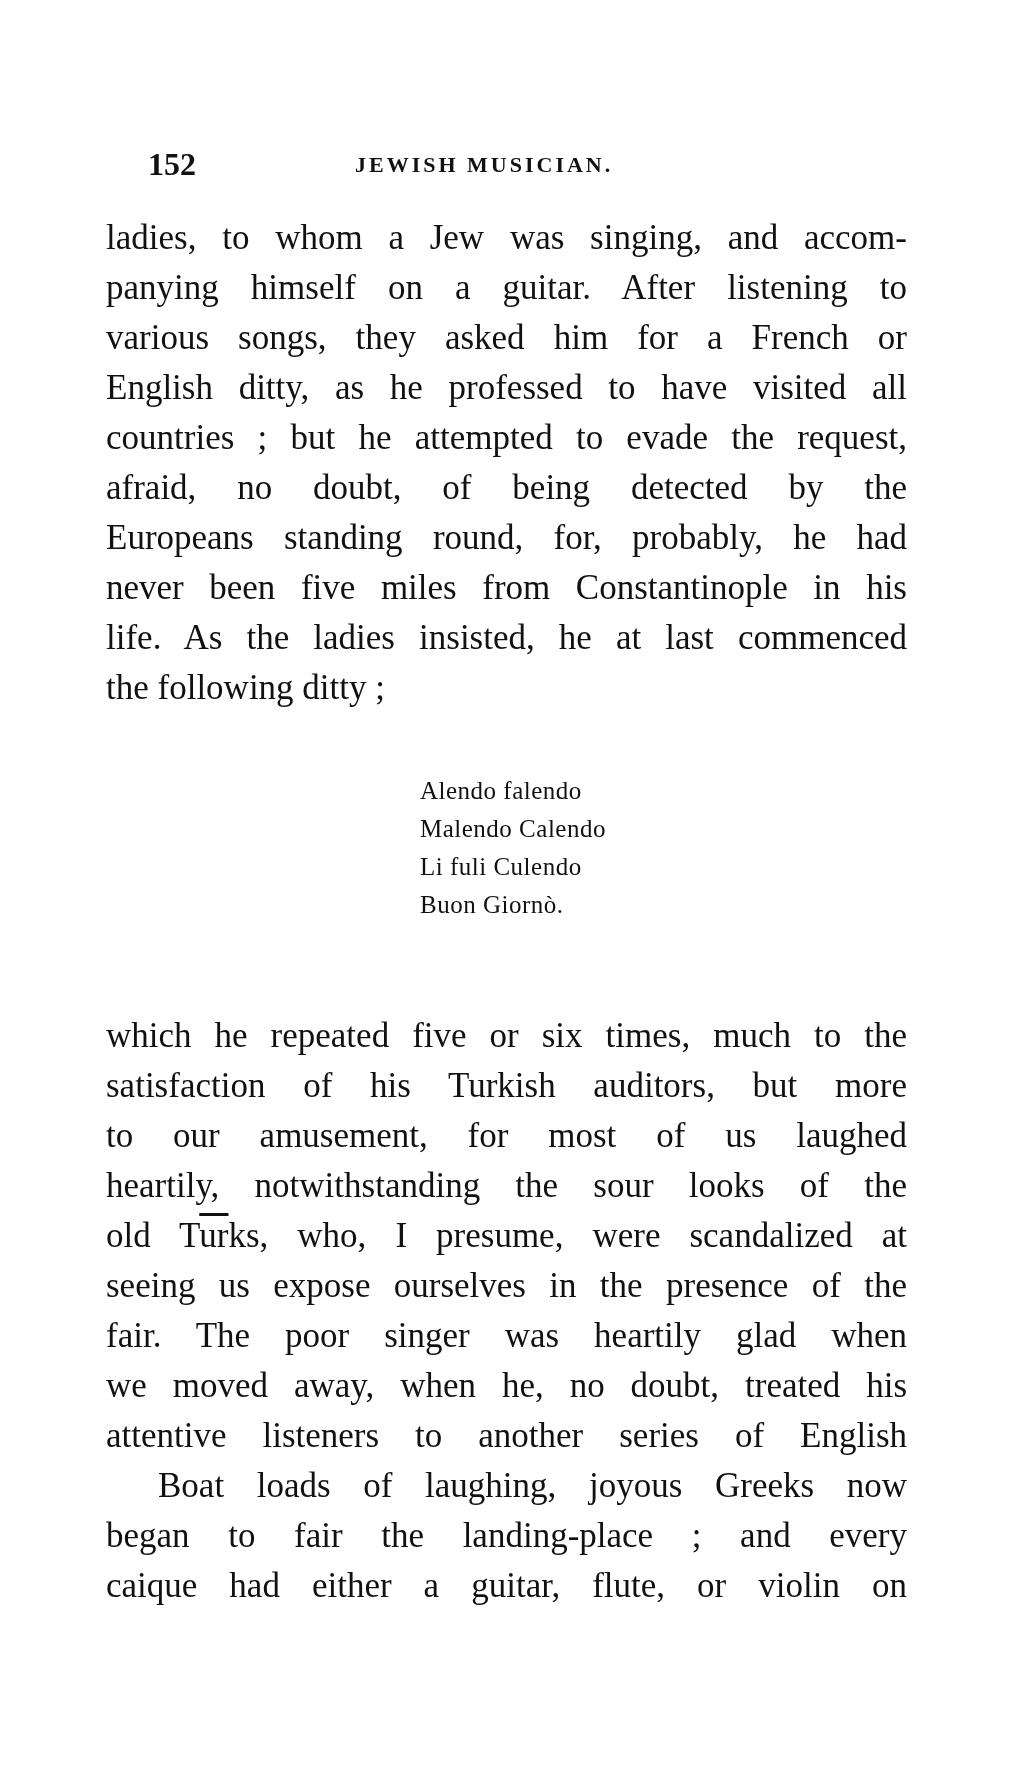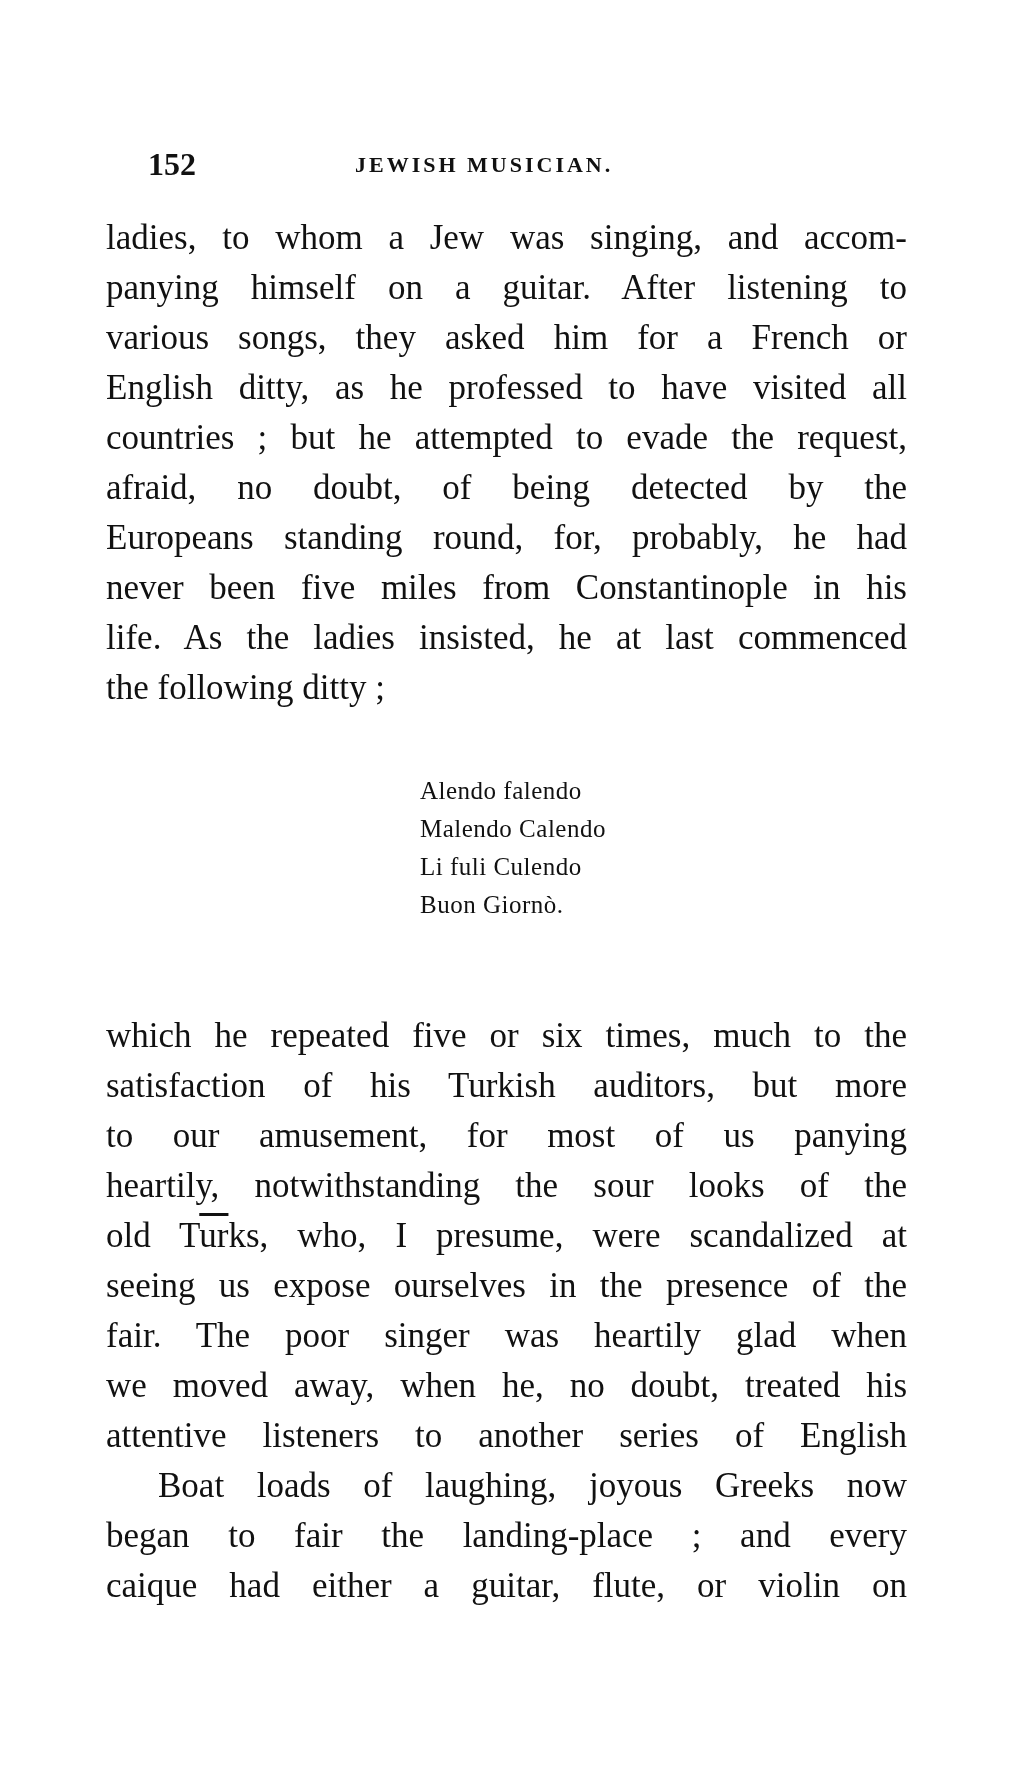--- a/index.html
+++ b/index.html
@@ -96,21 +96,21 @@
 <div class="poem">
   <span class="poem-line">Alendo falendo</span>
   <span class="poem-line">Malendo Calendo</span>
   <span class="poem-line">Li fuli Culendo</span>
   <span class="poem-line">Buon Giornò.</span>
 </div>
 
 <div class="text-block para2">
   <span class="line">which he repeated five or six times, much to the</span>
   <span class="line">satisfaction of his Turkish auditors, but more</span>
-  <span class="line">to our amusement, for most of us panying</span>
+  <span class="line">to our amusement, for most of us laughed</span>
   <span class="line">heartily, notwithstanding the sour looks of the</span>
   <span class="line"><span>old T</span><span class="overmark">ur</span><span>ks, who, I presume, were scandalized at</span></span>
   <span class="line">seeing us expose ourselves in the presence of the</span>
   <span class="line">fair. The poor singer was heartily glad when</span>
   <span class="line">we moved away, when he, no doubt, treated his</span>
   <span class="line">attentive listeners to another series of English</span>
   <span class="line indent">Boat loads of laughing, joyous Greeks now</span>
   <span class="line">began to fair the landing-place ; and every</span>
   <span class="line">caique had either a guitar, flute, or violin on</span>
 </div>

